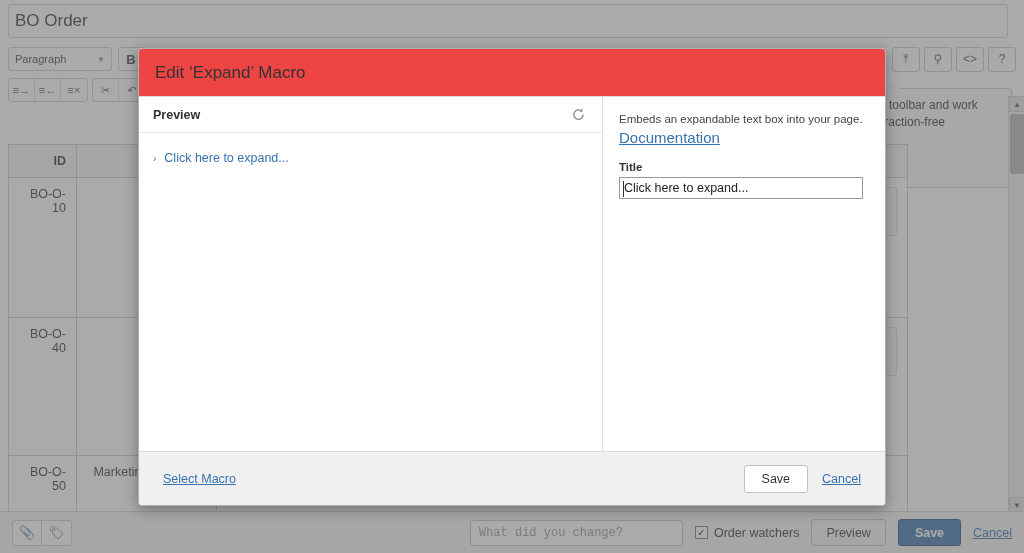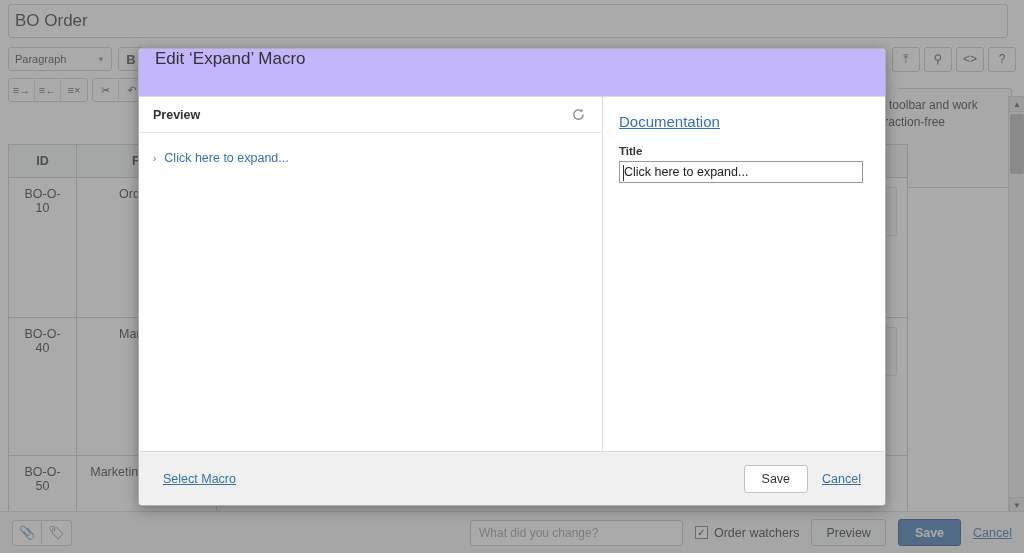--- a/index.html
+++ b/index.html
@@ -67,21 +67,21 @@
   .tooltip:before {
     content: ""; position: absolute; top: -7px; right: 112px;
     border-left: 7px solid transparent; border-right: 7px solid transparent;
     border-bottom: 7px solid #fafafa;
   }
 
   
   .tbl { position: absolute; left: 8px; top: 144px; width: 900px; border-collapse: collapse; }
   .tbl th, .tbl td {
     border: 1px solid #c9c9c9; padding: 9px 10px; font-size: 12.5px;
-    color: #333; text-align: center; vertical-align: top; background: #fff;
+    color: #333; text-align: right; vertical-align: top; background: #fff;
   }
   .tbl th { background: #f4f5f7; font-weight: bold; }
   .tbl td.idc { width: 68px; margin-left: 14px; }
   .tbl td.fieldc { width: 140px; }
   .tbl tr.r1 td { height: 140px; }
   .tbl tr.r2 td { height: 138px; }
   .tbl tr.r3 td { height: 60px; }
 
   .macro-ph {
     display: inline-block; border: 1px dashed #b5b5b5; background: #f2f2f2;
@@ -116,21 +116,21 @@
   .bb-icbtn {
     width: 30px; height: 26px; border: 1px solid #ccc; background: #fff;
     display: flex; align-items: center; justify-content: center; font-size: 13px; color: #666;
   }
   .bb-icbtn:first-child { border-radius: 3px 0 0 3px; }
   .bb-icbtn:last-child { border-radius: 0 3px 3px 0; border-left: none; }
   .bb-right { margin-left: auto; display: flex; align-items: center; gap: 12px; }
   .bb-input {
     width: 213px; height: 26px; border: 1px solid #c4c4c4; border-radius: 3px;
     background: #fff; font-size: 12px; color: #999; padding: 0 8px;
-    display: flex; align-items: center;
+    display: flex; align-items: center; font-family: Liberation Mono, monospace;
   }
   .bb-check { display: flex; align-items: center; gap: 6px; font-size: 12.5px; color: #333; }
   .chk {
     width: 13px; height: 13px; border: 1px solid #777; background: #fff;
     display: flex; align-items: center; justify-content: center; font-size: 10px; color: #222;
     line-height: 1;
   }
   .btn-prev {
     height: 27px; padding: 0 14px; border: 1px solid #c4c4c4; border-radius: 3px;
     background: #f4f5f7; font-size: 12.5px; color: #333;
@@ -147,22 +147,22 @@
   .dim { position: absolute; inset: 0; background: rgba(100,100,100,0.55); }
 
   
   .dialog {
     position: absolute; left: 138px; top: 48px; width: 748px; height: 458px;
     background: #fff; border: 1px solid #b0b0b0; border-radius: 4px;
     box-shadow: 0 3px 14px rgba(0,0,0,0.35);
     display: flex; flex-direction: column; overflow: hidden;
   }
   .dlg-header {
-    height: 48px; background: #c4b5fd; border-bottom: 1px solid #dcdcdc;
-    display: flex; align-items: flex-start; padding: 0 16px; flex: 0 0 auto;
+    height: 48px; background: #ef4444; border-bottom: 1px solid #dcdcdc;
+    display: flex; align-items: center; padding: 0 16px; flex: 0 0 auto;
   }
   .dlg-header h1 { margin: 0; font-size: 17px; font-weight: normal; color: #333; }
 
   .dlg-body { flex: 1 1 auto; display: flex; min-height: 0; }
 
   .dlg-left { width: 464px; border-right: 1px solid #e0e0e0; display: flex; flex-direction: column; }
   .prev-head {
     height: 36px; border-bottom: 1px solid #e8e8e8;
     display: flex; align-items: center; padding: 0 14px; flex: 0 0 auto;
   }
@@ -325,20 +325,21 @@
         </div>
         <div class="prev-body">
           <div class="expand-link">
             <span class="chev">›</span>
             <span>Click here to expand...</span>
           </div>
         </div>
       </div>
 
       <div class="dlg-right">
+        <div class="desc">Embeds an expandable text box into your page.</div>
         <a class="doc-link" href="#">Documentation</a>
         <div class="fld-label">Title</div>
         <div class="fld-input">
           <span class="caretbar"></span>
           <span>Click here to expand...</span>
         </div>
       </div>
 
     </div>
 

